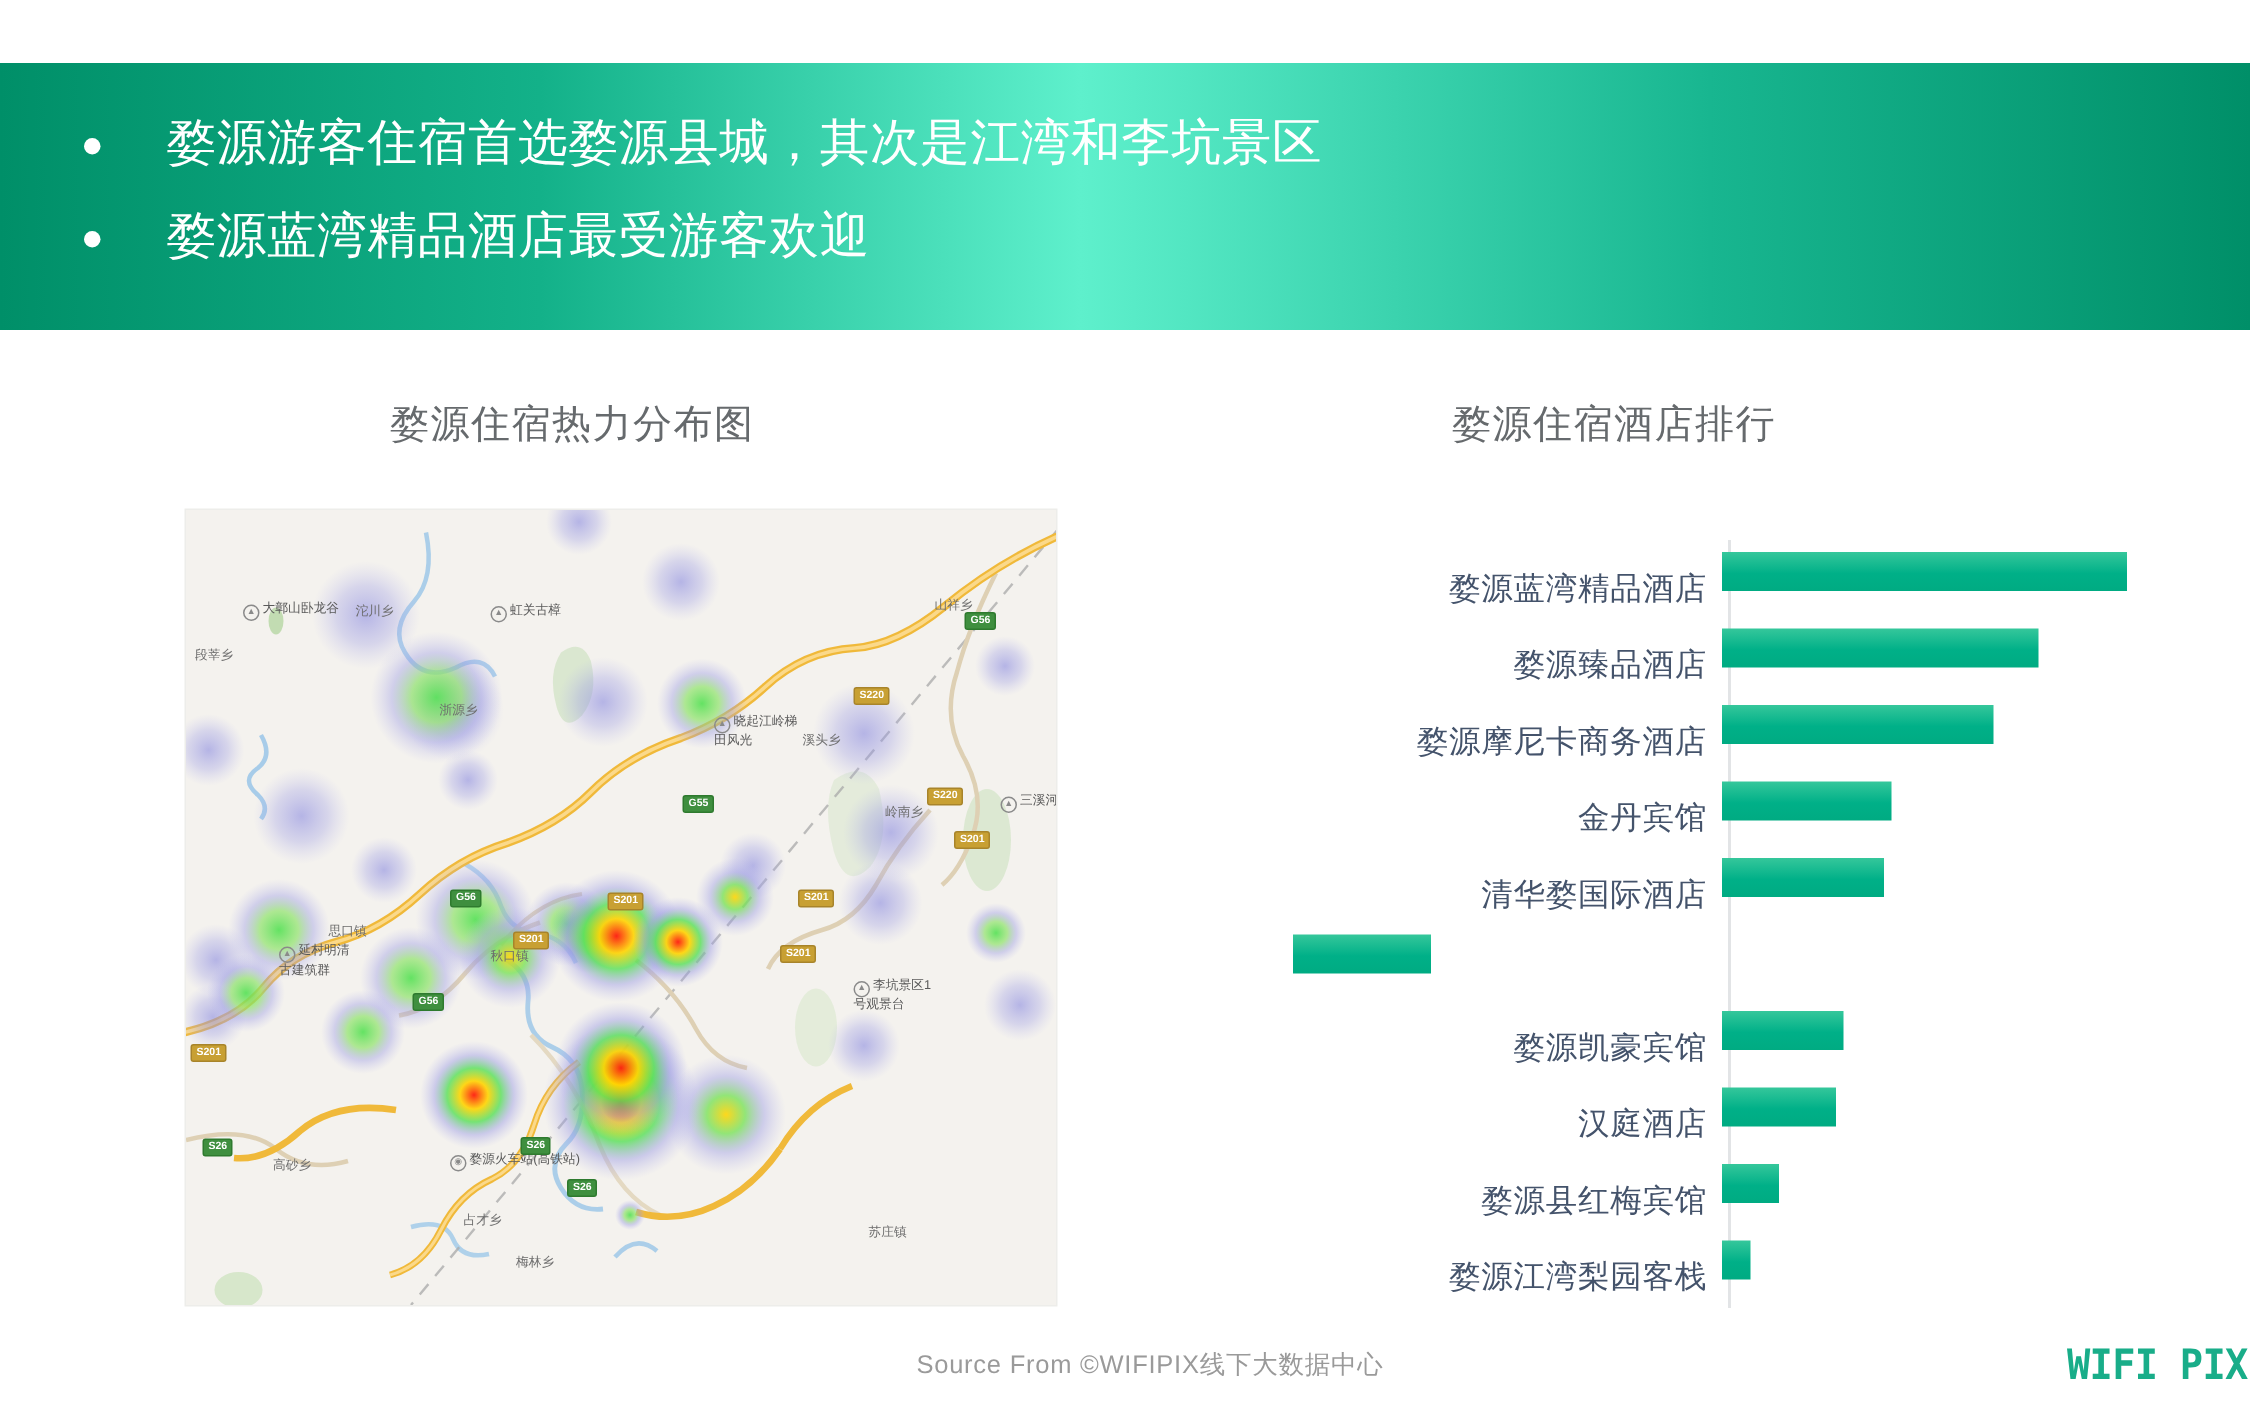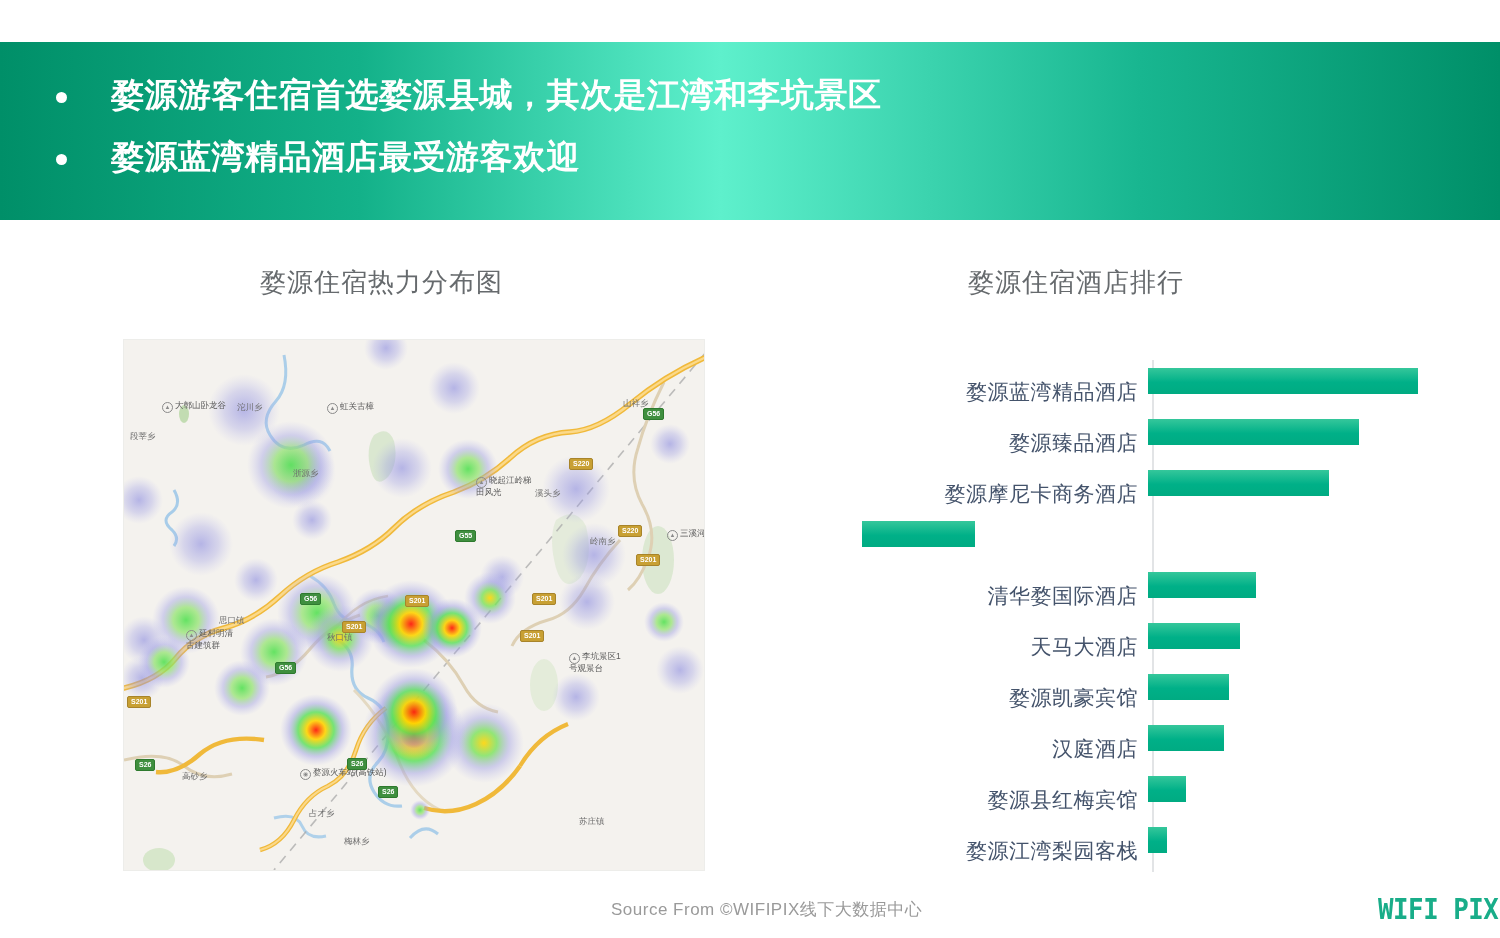--- a/index.html
+++ b/index.html
@@ -21,21 +21,21 @@
   .bullet-list{
     position:absolute;left:56px;top:30px;
     display:flex;flex-direction:column;gap:16px;
   }
   .bullet-row{display:flex;align-items:flex-start;}
   .bullet-dot{
     width:11px;height:11px;border-radius:50%;background:#ffffff;
     margin-top:20px;margin-right:44px;flex:0 0 auto;
   }
   .bullet-text{
-    color:#ffffff;font-size:33px;font-weight:bold;line-height:46px;
+    color:#ffffff;font-size:33px;font-weight:normal;line-height:46px;
     letter-spacing:0.5px;white-space:nowrap;
   }
 
   
   .sec-title{
     position:absolute;color:#666a6d;font-size:26px;font-weight:400;
     letter-spacing:1px;white-space:nowrap;text-align:center;
   }
   #map-title{left:260px;top:265px;}
   #rank-title{left:968px;top:265px;}
@@ -290,32 +290,32 @@
             <div class="bar" style="width: 210.6px;"></div>
           </div>
         </div>
         <div class="row">
           <div class="row-label">婺源摩尼卡商务酒店</div>
           <div class="bar-area">
             <div class="bar" style="width: 180.9px;"></div>
           </div>
         </div>
         <div class="row">
+          <div class="row-label">金丹宾馆</div>
           <div class="bar-area">
             <div class="bar" style="width: 113.4px;"></div>
           </div>
         </div>
         <div class="row">
           <div class="row-label">清华婺国际酒店</div>
           <div class="bar-area">
             <div class="bar" style="width: 108px;"></div>
           </div>
         </div>
         <div class="row">
-          <div class="row-label">天马大酒店</div>
           <div class="bar-area">
             <div class="bar" style="width: 91.8px;"></div>
           </div>
         </div>
         <div class="row">
           <div class="row-label">婺源凯豪宾馆</div>
           <div class="bar-area">
             <div class="bar" style="width: 81px;"></div>
           </div>
         </div>

